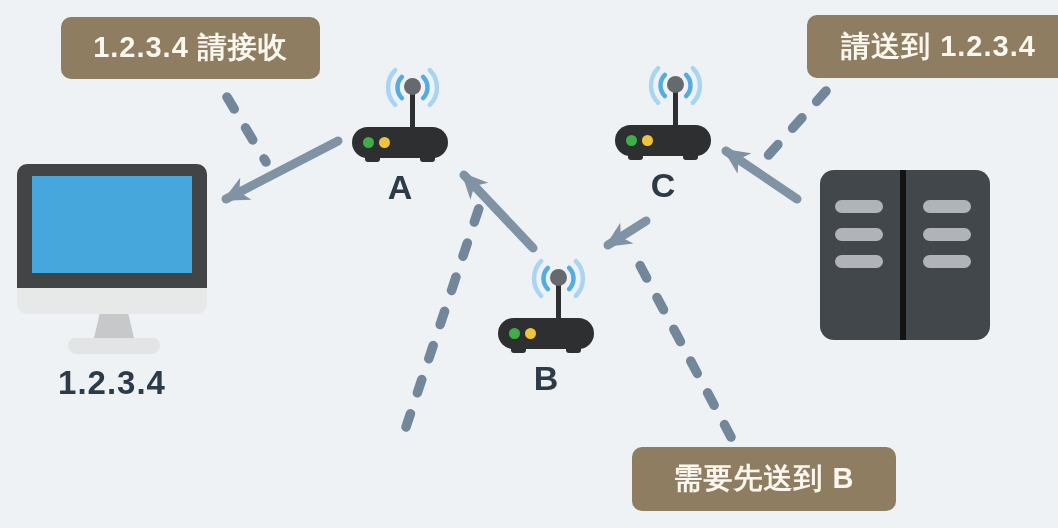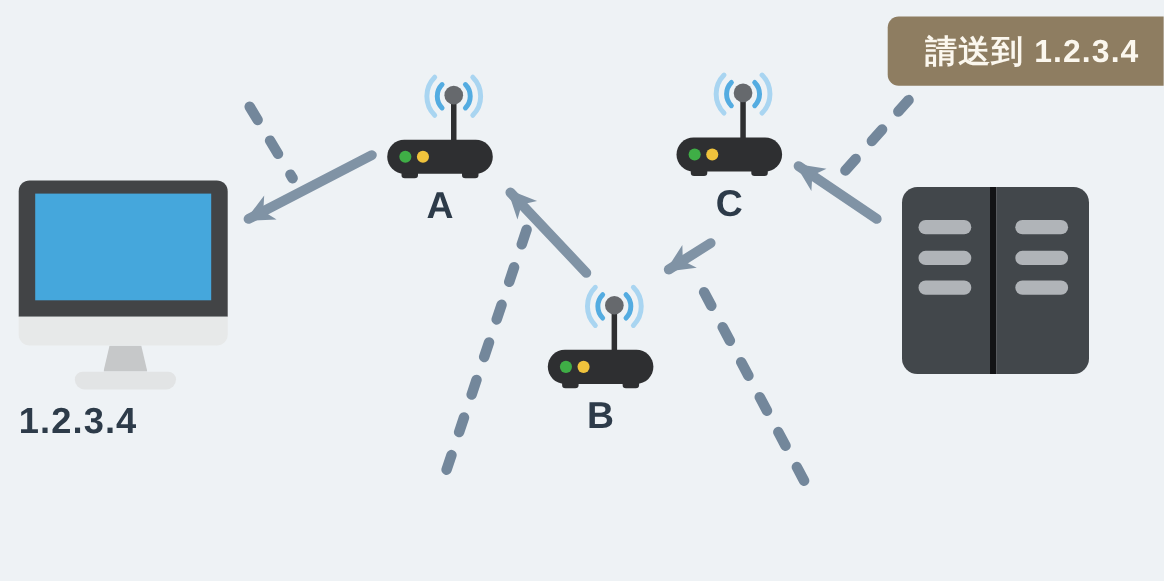--- a/index.html
+++ b/index.html
@@ -5,21 +5,21 @@
   html,body{margin:0;padding:0;background:#eef2f5;}
   .stage{position:relative;width:1058px;height:528px;background:#eef2f5;overflow:hidden;
          font-family:"Liberation Sans","DejaVu Sans",sans-serif;}
 
   
   .tag{position:absolute;background:#8e7d61;border-radius:10px;display:flex;
        align-items:center;justify-content:center;}
   .tag span{color:#fbf7ee;font-size:29px;font-weight:700;letter-spacing:1px;white-space:nowrap;}
 
   
-  .dev-label{position:absolute;color:#2d3b49;font-size:33px;
+  .dev-label{position:absolute;text-align:center;color:#2d3b49;font-size:33px;
              font-weight:600;letter-spacing:1px;}
 
   
   .computer{position:absolute;left:17px;top:164px;width:190px;height:190px;}
   .computer .bezel{position:absolute;left:0;top:0;width:190px;height:124px;
                    background:#424446;border-radius:10px 10px 0 0;}
   .computer .screen{position:absolute;left:15px;top:12px;width:160px;height:97px;background:#45a7dc;}
   .computer .chin{position:absolute;left:0;top:124px;width:190px;height:26px;
                   background:#e7e9e9;border-radius:0 0 10px 10px;}
   .computer .neck{position:absolute;left:77px;top:150px;width:40px;height:24px;background:#c6c8c9;
@@ -58,22 +58,28 @@
                   color:#2d3b49;font-size:34px;font-weight:600;}
 
   
   .overlay{position:absolute;left:0;top:0;pointer-events:none;}
 </style>
 </head>
 <body>
 
 <div class="stage">
 
+  <div class="tag" style="left:61px;top:17px;width:259px;height:62px">
+    <span>1.2.3.4 請接收</span>
+  </div>
   <div class="tag" style="left:807px;top:15px;width:263px;height:63px">
     <span>請送到 1.2.3.4</span>
+  </div>
+  <div class="tag" style="left:632px;top:447px;width:264px;height:64px">
+    <span>需要先送到 B</span>
   </div>
 
   <div class="computer">
     <div class="bezel"></div>
     <div class="screen"></div>
     <div class="chin"></div>
     <div class="neck"></div>
     <div class="base"></div>
   </div>
   <div class="dev-label" style="left:17px;top:364px;width:190px">1.2.3.4</div>

